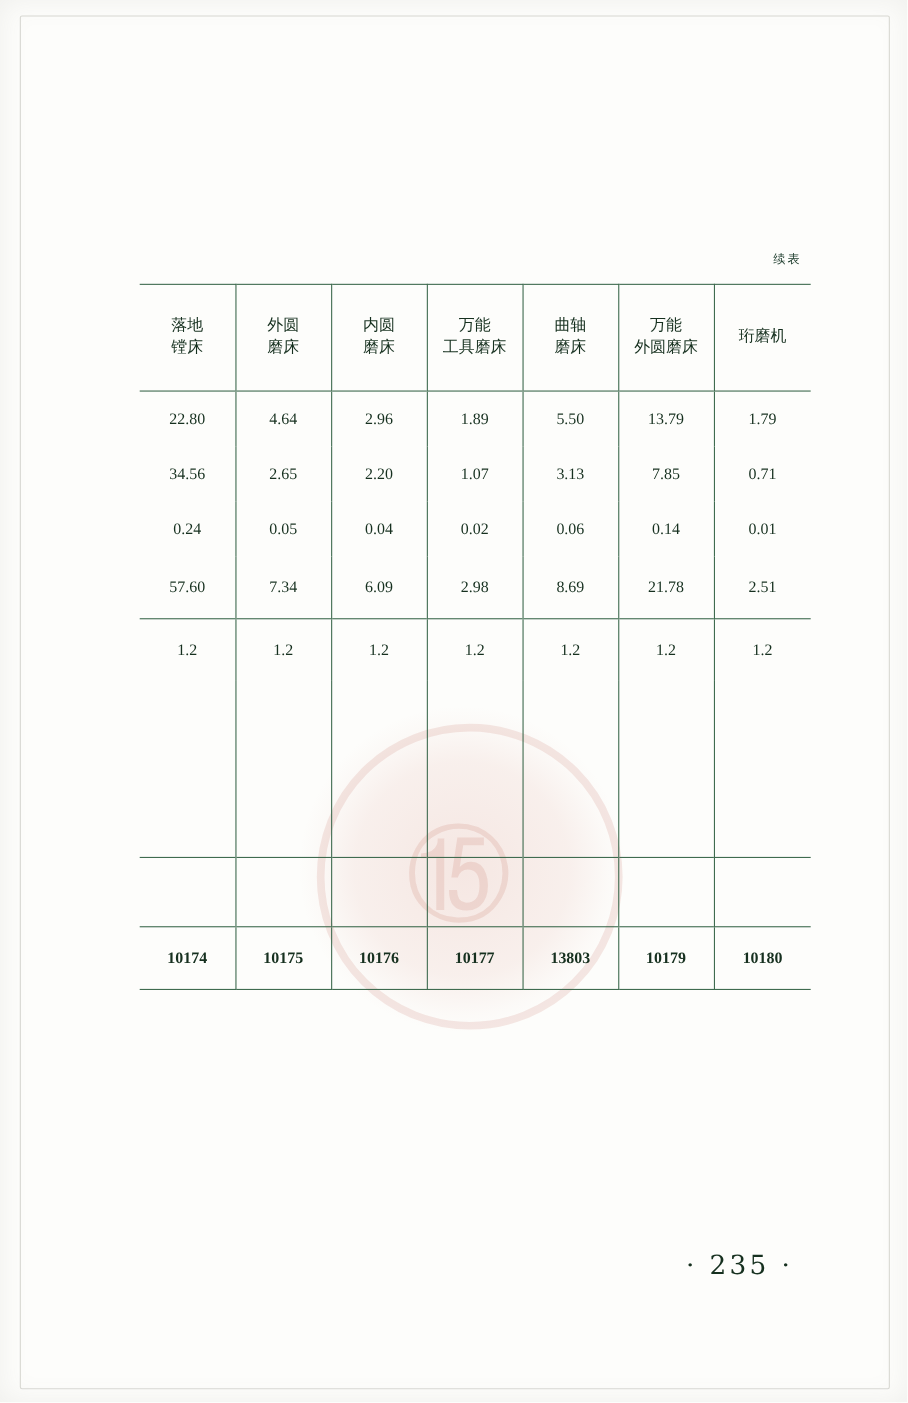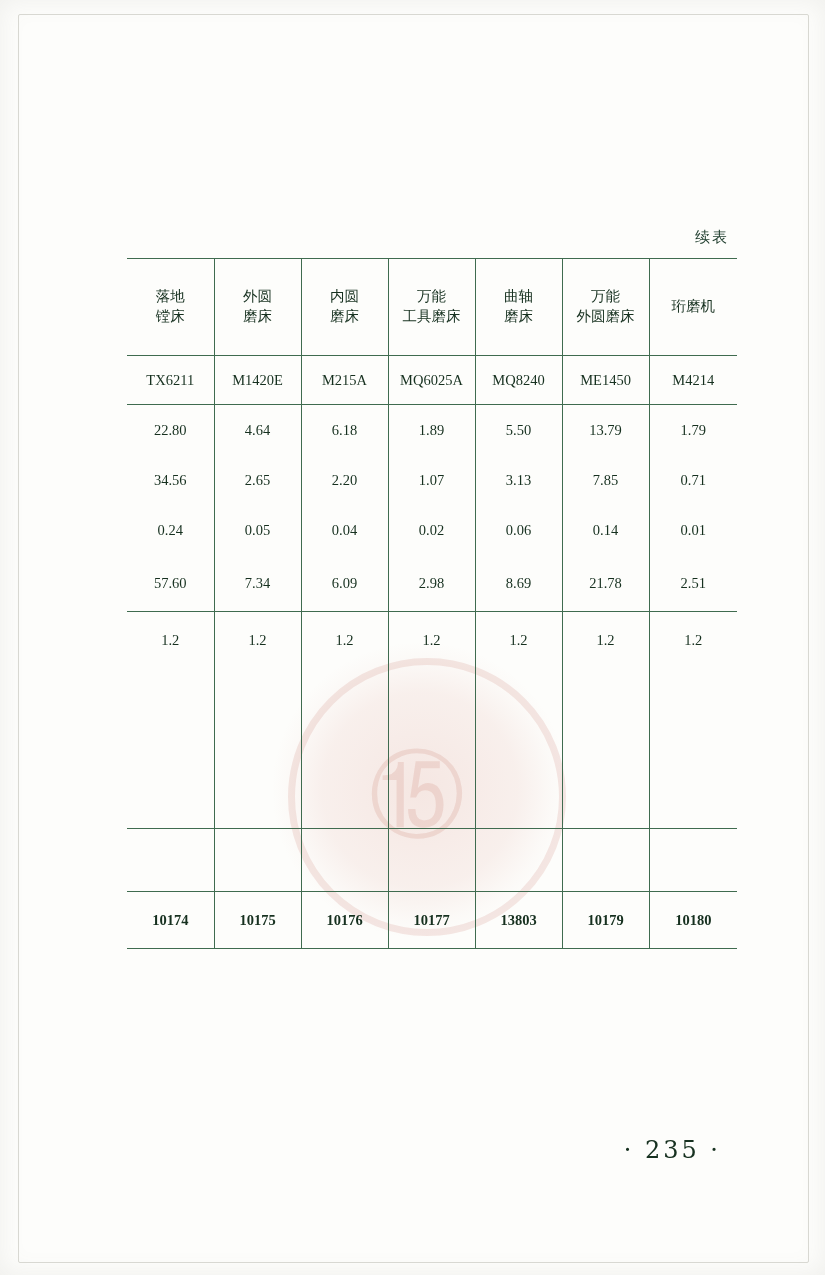--- a/index.html
+++ b/index.html
@@ -64,21 +64,21 @@
     font-size: 96px;
     letter-spacing: 6px;
     color: rgba(206,128,114,0.20);
     font-family: "Liberation Serif", serif;
   }
 
   .continued {
     position: absolute;
     right: 96px;
     top: 228px;
-    font-size: 15px;
+    font-size: 11px;
     letter-spacing: 2px;
     color: #1b3a2a;
     font-family: "DejaVu Serif", serif;
   }
 
   table.data {
     position: absolute;
     left: 127px;
     top: 258px;
     border-collapse: collapse;
@@ -181,34 +181,25 @@
         <td class="hname">
           <span>万能</span>
           <span>外圆磨床</span>
         </td>
         <td class="hname nor">
           <span>珩磨机</span>
         </td>
       </tr>
 
 
-      <tr class="rule-thick">
-        <td class="codes nol">TX6211</td>
-        <td class="codes">M1420E</td>
-        <td class="codes">M215A</td>
-        <td class="codes">MQ6025A</td>
-        <td class="codes">MQ8240</td>
-        <td class="codes">ME1450</td>
-        <td class="codes nor">M4214</td>
-      </tr>
 
       <tr class="rule-thick">
         <td class="num nol">22.80</td>
         <td class="num">4.64</td>
-        <td class="num">6.18</td>
+        <td class="num">2.96</td>
         <td class="num">1.89</td>
         <td class="num">5.50</td>
         <td class="num">13.79</td>
         <td class="num nor">1.79</td>
       </tr>
 
       <tr>
         <td class="num nol">34.56</td>
         <td class="num">2.65</td>
         <td class="num">2.20</td>

